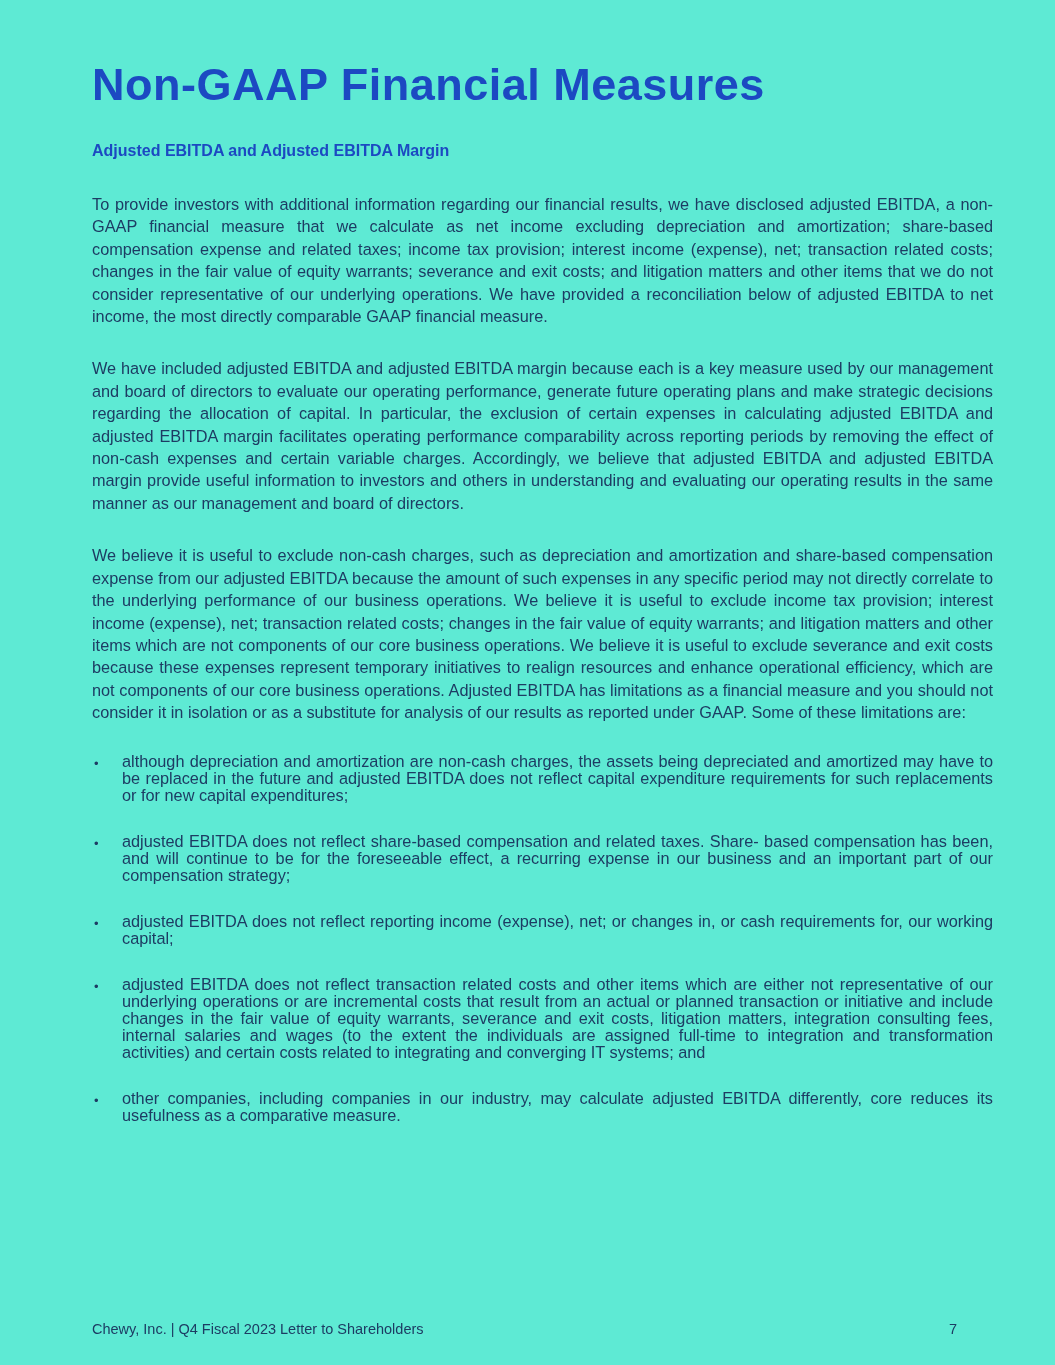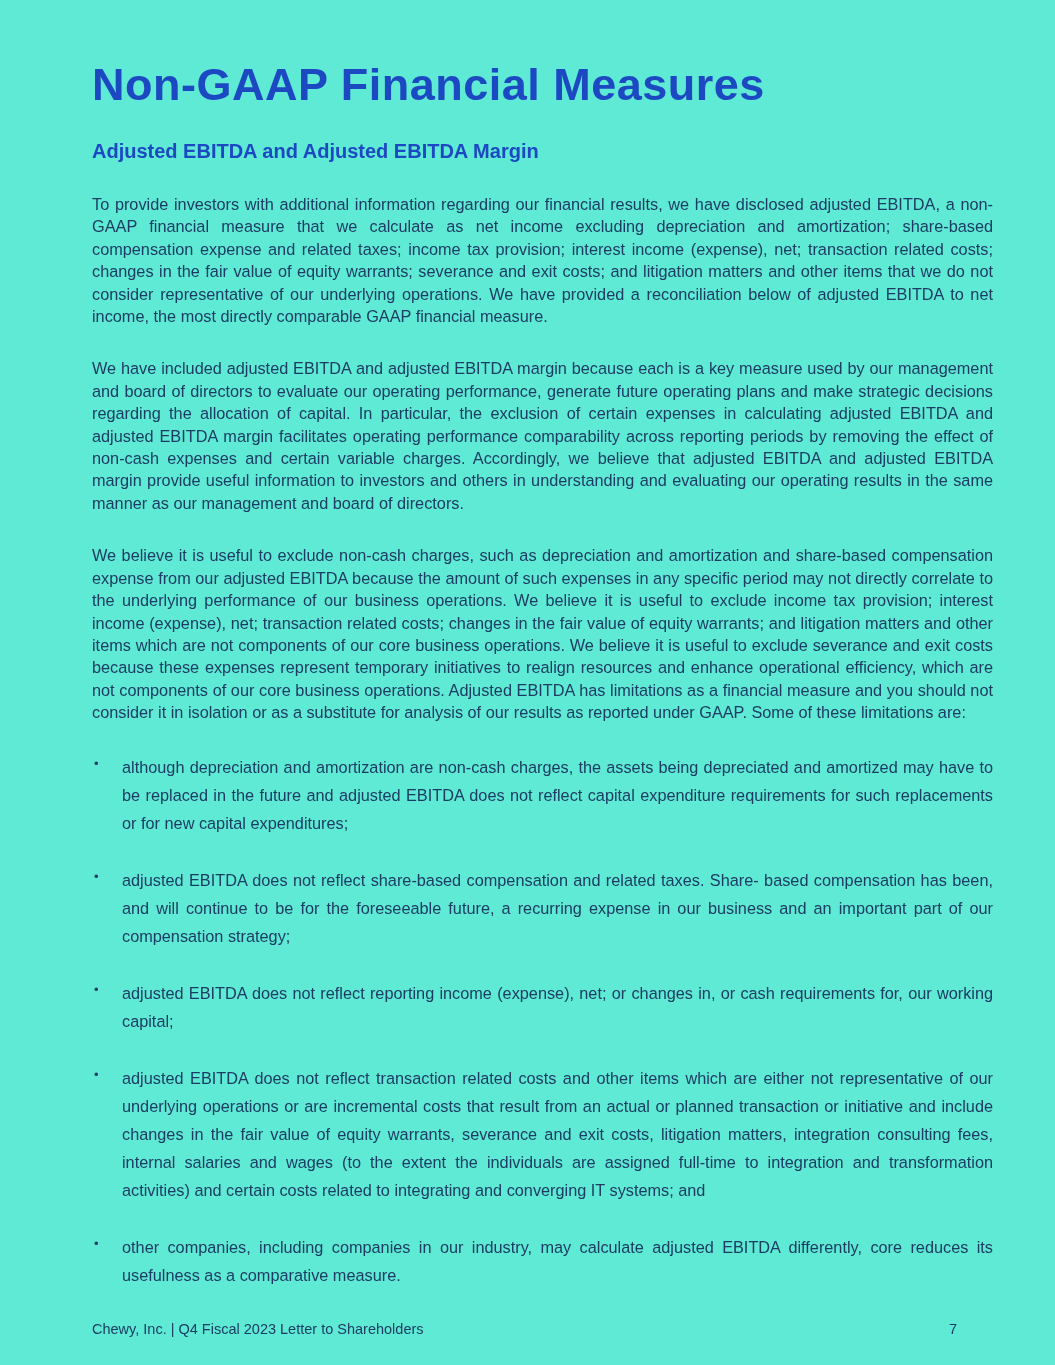--- a/index.html
+++ b/index.html
@@ -19,21 +19,21 @@
   }
   h1.doc-title {
     color: #1C49C2;
     font-size: 45px;
     font-weight: 700;
     line-height: 54px;
     letter-spacing: 0.5px;
   }
   h2.doc-subtitle {
     color: #1C49C2;
-    font-size: 20px;
+    font-size: 16px;
     font-weight: 700;
     line-height: 24px;
     margin-top: 27px;
   }
   p.body-par {
     color: #1D3C63;
     font-size: 16.3px;
     line-height: 22.4px;
     text-align: justify;
     margin-top: 30px;
@@ -50,21 +50,21 @@
     flex: 0 0 30px;
     color: #1D3C63;
     font-size: 13px;
     line-height: 22.4px;
     padding-left: 2px;
   }
   .bullet-text {
     flex: 1 1 auto;
     color: #1D3C63;
     font-size: 16.3px;
-    line-height: 28px;
+    line-height: 17px;
     text-align: justify;
   }
   .page-footer {
     position: absolute;
     left: 92px;
     right: 98px;
     bottom: 27px;
     display: flex;
     justify-content: space-between;
     align-items: flex-start;
@@ -90,21 +90,21 @@
 
   <div class="bullet-list">
 
     <div class="bullet-item">
       <span class="bullet-marker">•</span>
       <span class="bullet-text">although depreciation and amortization are non-cash charges, the assets being depreciated and amortized may have to be replaced in the future and adjusted EBITDA does not reflect capital expenditure requirements for such replacements or for new capital expenditures;</span>
     </div>
 
     <div class="bullet-item">
       <span class="bullet-marker">•</span>
-      <span class="bullet-text">adjusted EBITDA does not reflect share-based compensation and related taxes. Share- based compensation has been, and will continue to be for the foreseeable future, a recurring expense in our business and an important part of our compensation strategy;</span>
+      <span class="bullet-text">adjusted EBITDA does not reflect share-based compensation and related taxes. Share- based compensation has been, and will continue to be for the foreseeable effect, a recurring expense in our business and an important part of our compensation strategy;</span>
     </div>
 
     <div class="bullet-item">
       <span class="bullet-marker">•</span>
       <span class="bullet-text">adjusted EBITDA does not reflect reporting income (expense), net; or changes in, or cash requirements for, our working capital;</span>
     </div>
 
     <div class="bullet-item">
       <span class="bullet-marker">•</span>
       <span class="bullet-text">adjusted EBITDA does not reflect transaction related costs and other items which are either not representative of our underlying operations or are incremental costs that result from an actual or planned transaction or initiative and include changes in the fair value of equity warrants, severance and exit costs, litigation matters, integration consulting fees, internal salaries and wages (to the extent the individuals are assigned full-time to integration and transformation activities) and certain costs related to integrating and converging IT systems; and</span>

